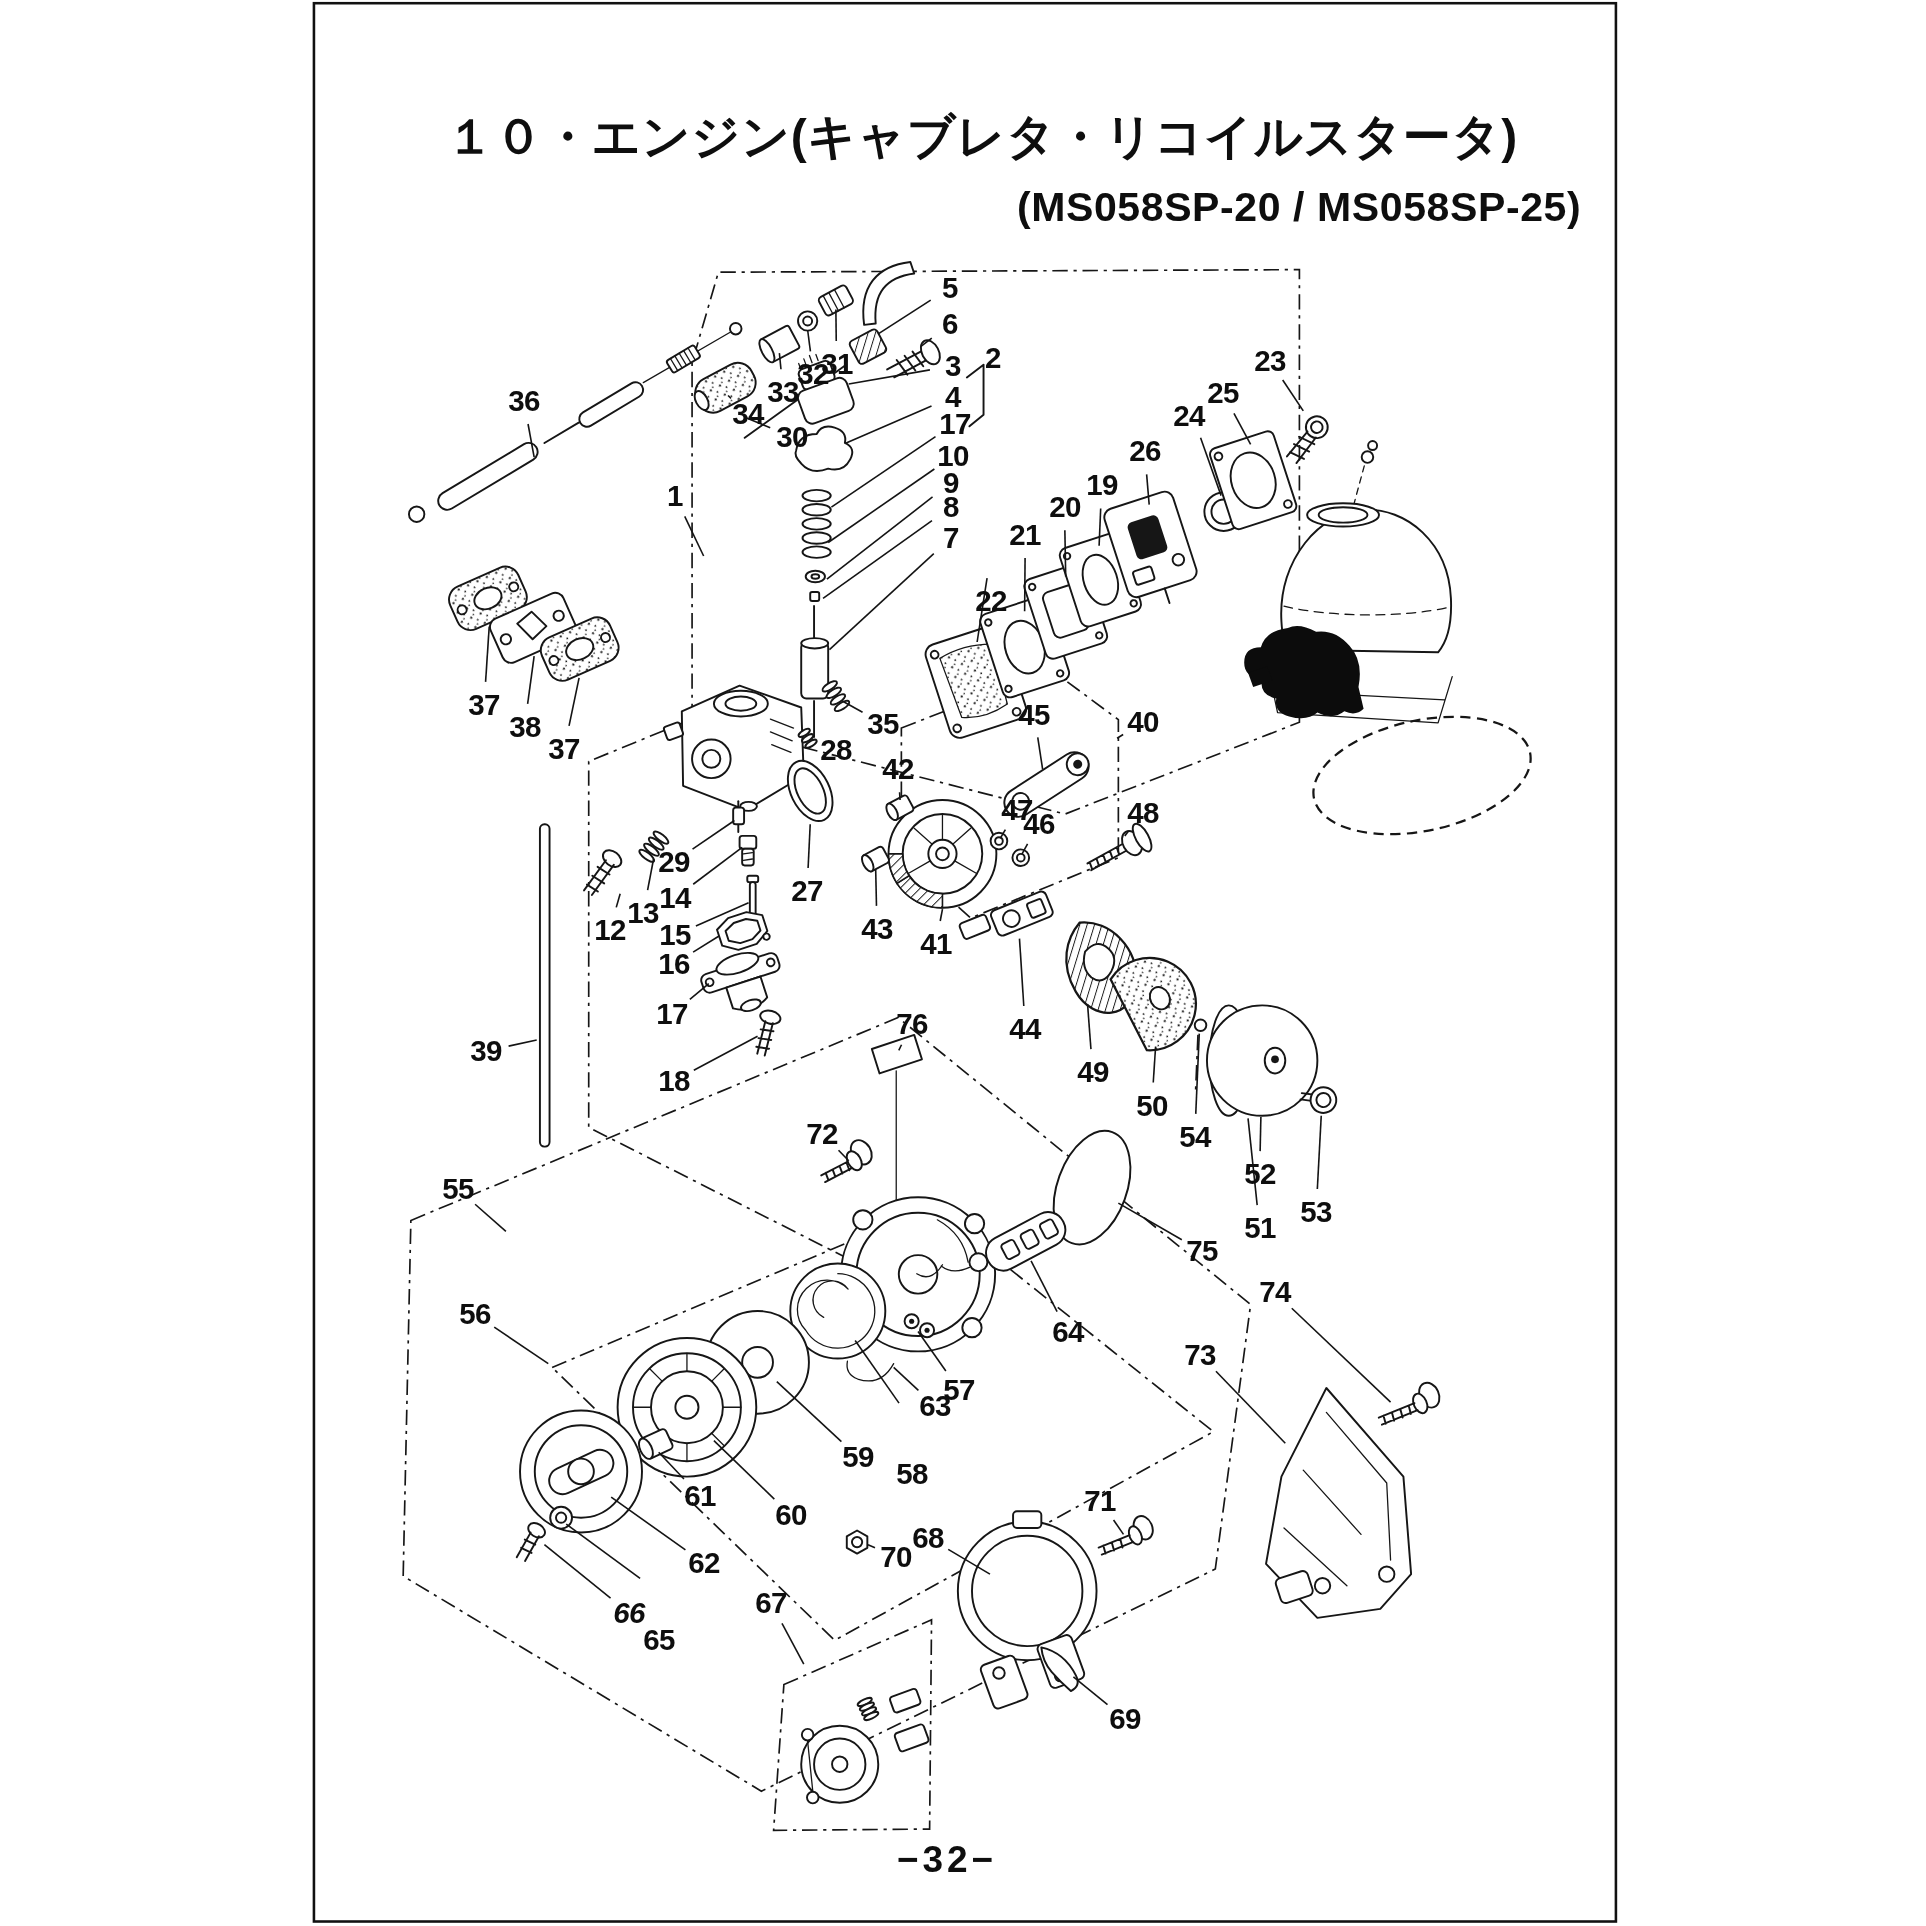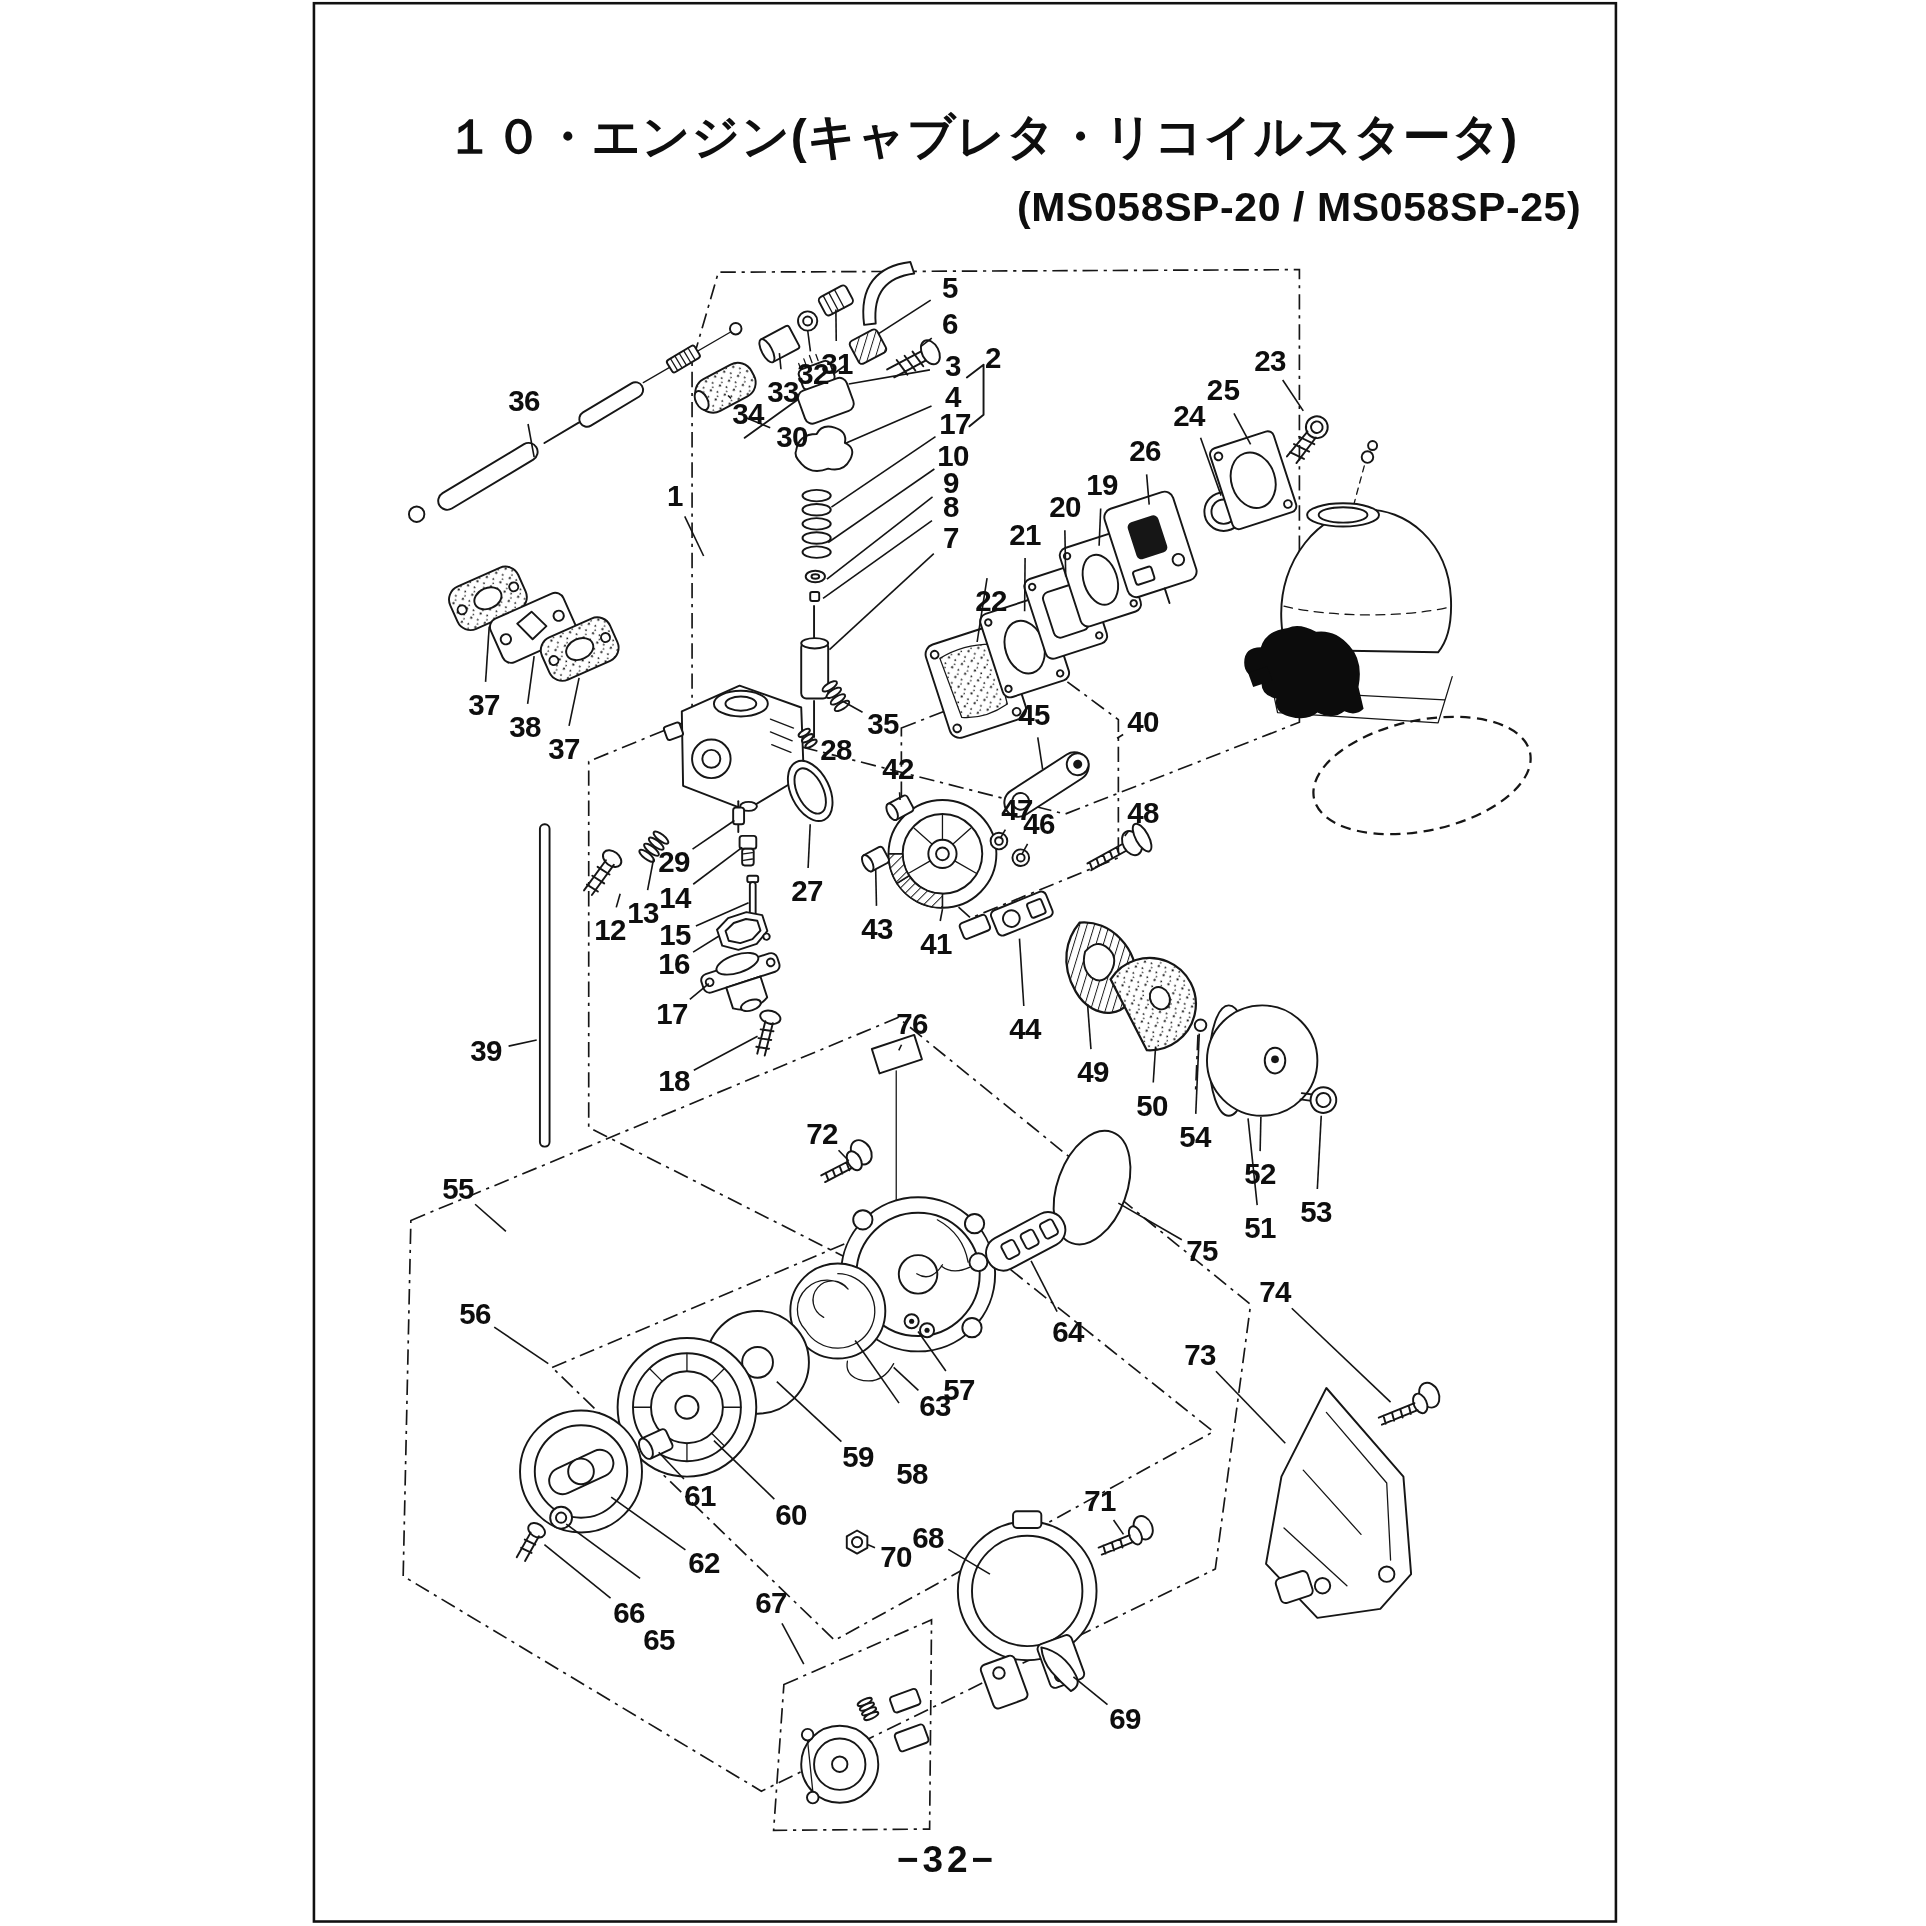--- a/index.html
+++ b/index.html
@@ -550,21 +550,21 @@
       <div class="part-num" style="left: 675px; top: 935px;">15</div>
       <div class="part-num" style="left: 674px; top: 964px; text-align: right;">16</div>
       <div class="part-num" style="left: 672px; top: 1014px;">17</div>
       <div class="part-num" style="left: 674px; top: 1081px;">18</div>
       <div class="part-num" style="left: 1102px; top: 485px;">19</div>
       <div class="part-num" style="left: 1065px; top: 507px;">20</div>
       <div class="part-num" style="left: 1025px; top: 535px;">21</div>
       <div class="part-num" style="left: 991px; top: 555px; margin-top: 46px;">22</div>
       <div class="part-num" style="left: 1270px; top: 361px;">23</div>
       <div class="part-num" style="left: 1189px; top: 416px;">24</div>
-      <div class="part-num" style="left: 1223px; top: 393px; font-family: Liberation Mono, monospace;">25</div>
+      <div class="part-num" style="left: 1223px; top: 393px;">25</div>
       <div class="part-num" style="left: 1145px; top: 451px;">26</div>
       <div class="part-num" style="left: 807px; top: 891px;">27</div>
       <div class="part-num" style="left: 836px; top: 750px;">28</div>
       <div class="part-num" style="left: 674px; top: 862px;">29</div>
       <div class="part-num" style="left: 792px; top: 437px;">30</div>
       <div class="part-num" style="left: 837px; top: 364px;">31</div>
       <div class="part-num" style="left: 813px; top: 374px;">32</div>
       <div class="part-num" style="left: 783px; top: 392px;">33</div>
       <div class="part-num" style="left: 748px; top: 414px;">34</div>
       <div class="part-num" style="left: 883px; top: 724px;">35</div>
@@ -592,21 +592,21 @@
       <div class="part-num" style="left: 475px; top: 1314px;">56</div>
       <div class="part-num" style="left: 959px; top: 1390px;">57</div>
       <div class="part-num" style="left: 912px; top: 1474px;">58</div>
       <div class="part-num" style="left: 858px; top: 1457px; text-align: center;">59</div>
       <div class="part-num" style="left: 791px; top: 1515px;">60</div>
       <div class="part-num" style="left: 700px; top: 1496px;">61</div>
       <div class="part-num" style="left: 704px; top: 1563px;">62</div>
       <div class="part-num" style="left: 935px; top: 1406px;">63</div>
       <div class="part-num" style="left: 1068px; top: 1332px;">64</div>
       <div class="part-num" style="left: 659px; top: 1592px; margin-top: 48px;">65</div>
-      <div class="part-num" style="left: 629px; top: 1613px;">66</div>
+      <div class="part-num" style="left: 629px; top: 1613px; font-style: italic;">66</div>
       <div class="part-num" style="left: 771px; top: 1603px;">67</div>
       <div class="part-num" style="left: 928px; top: 1538px;">68</div>
       <div class="part-num" style="left: 1125px; top: 1719px;">69</div>
       <div class="part-num" style="left: 896px; top: 1557px;">70</div>
       <div class="part-num" style="left: 1100px; top: 1501px;">71</div>
       <div class="part-num" style="left: 822px; top: 1134px;">72</div>
       <div class="part-num" style="left: 1200px; top: 1355px;">73</div>
       <div class="part-num" style="left: 1275px; top: 1292px;">74</div>
       <div class="part-num" style="left: 1202px; top: 1251px;">75</div>
       <div class="part-num" style="left: 912px; top: 1024px;">76</div>

